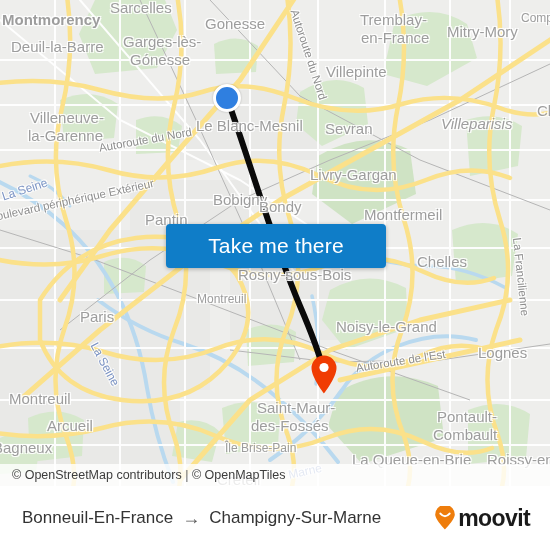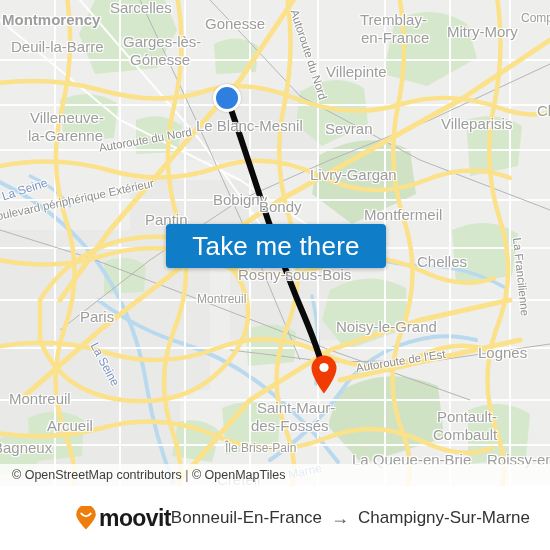--- a/index.html
+++ b/index.html
@@ -75,21 +75,21 @@
 
   
   #take-me-there {
     position:absolute;
     left:166px; top:224px;
     width:220px; height:44px;
     background:#0f7dc8;
     border:none; border-radius:4px;
     color:#ffffff;
     font-family:"Liberation Sans", sans-serif;
-    font-size:26px;
+    font-size:21px;
     letter-spacing:.2px;
     cursor:pointer;
     box-shadow:0 1px 4px rgba(0,0,0,.28);
   }
 
   
   #attribution {
     position:absolute;
     left:0; top:464px; width:550px; height:22px;
     background:rgba(255,255,255,.80);
@@ -244,21 +244,21 @@
     <div class="maplabel" style="left:2px;    top:12px;font-weight:bold;">Montmorency</div>
     <div class="maplabel" style="left:205px;  top:16px;">Gonesse</div>
     <div class="maplabel" style="left:11px;   top:39px;">Deuil-la-Barre</div>
     <div class="maplabel" style="left:123px;  top:34px;">Garges-lès-</div>
     <div class="maplabel" style="left:130px;  top:52px;">Gónesse</div>
     <div class="maplabel" style="left:360px;  top:12px;">Tremblay-</div>
     <div class="maplabel" style="left:361px;  top:30px;">en-France</div>
     <div class="maplabel" style="left:447px;  top:24px;">Mitry-Mory</div>
     <div class="maplabel small" style="left:521px; top:11px;">Compans</div>
     <div class="maplabel" style="left:326px;  top:64px;">Villepinte</div>
-    <div class="maplabel" style="left:441px;  top:116px;">Villeparisis</div>
+    <div class="maplabel" style="left:441px;  top:116px;font-style:italic;">Villeparisis</div>
     <div class="maplabel" style="left:537px;  top:103px;">Claye</div>
     <div class="maplabel" style="left:30px;   top:110px;">Villeneuve-</div>
     <div class="maplabel" style="left:28px;   top:128px;">la-Garenne</div>
     <div class="maplabel" style="left:196px;  top:118px;">Le Blanc-Mesnil</div>
     <div class="maplabel" style="left:325px;  top:121px;">Sevran</div>
     <div class="maplabel" style="left:310px;  top:167px;">Livry-Gargan</div>
     <div class="maplabel" style="left:200px;  top:192px;margin-left:13px;">Bobigny</div>
     <div class="maplabel" style="left:259px;  top:199px;">Bondy</div>
     <div class="maplabel" style="left:364px;  top:207px;">Montfermeil</div>
     <div class="maplabel" style="left:145px;  top:212px;">Pantin</div>
@@ -302,30 +302,30 @@
     <button id="take-me-there">Take me there</button>
 
     <div id="attribution">
       <span>© OpenStreetMap contributors</span>
       <span class="sep">|</span>
       <span>© OpenMapTiles</span>
     </div>
   </div>
 
   <div id="footer">
+    <div id="route-summary">
+      <span>Bonneuil-En-France</span>
+      <span class="arrow">→</span>
+      <span>Champigny-Sur-Marne</span>
+    </div>
+
     <div id="moovit-logo">
       <span style="display:inline-block;line-height:0;">
         <svg width="22" height="24" viewBox="0 0 22 24">
           <path d="M11 23.5 C11 23.5 20.8 13.6 20.8 8.6 A9.8 9.8 0 1 0 1.2 8.6 C1.2 13.6 11 23.5 11 23.5 Z" fill="#ee7d0c"></path>
           <path d="M6.4 7.6 q4.6 5.2 9.2 0" stroke="#ffffff" stroke-width="2.1" fill="none" stroke-linecap="round"></path>
         </svg>
       </span>
       <span id="moovit-wordmark">moovit</span>
     </div>
-
-    <div id="route-summary">
-      <span>Bonneuil-En-France</span>
-      <span class="arrow">→</span>
-      <span>Champigny-Sur-Marne</span>
-    </div>
   </div>
 
 </div>
 
 </body></html>

